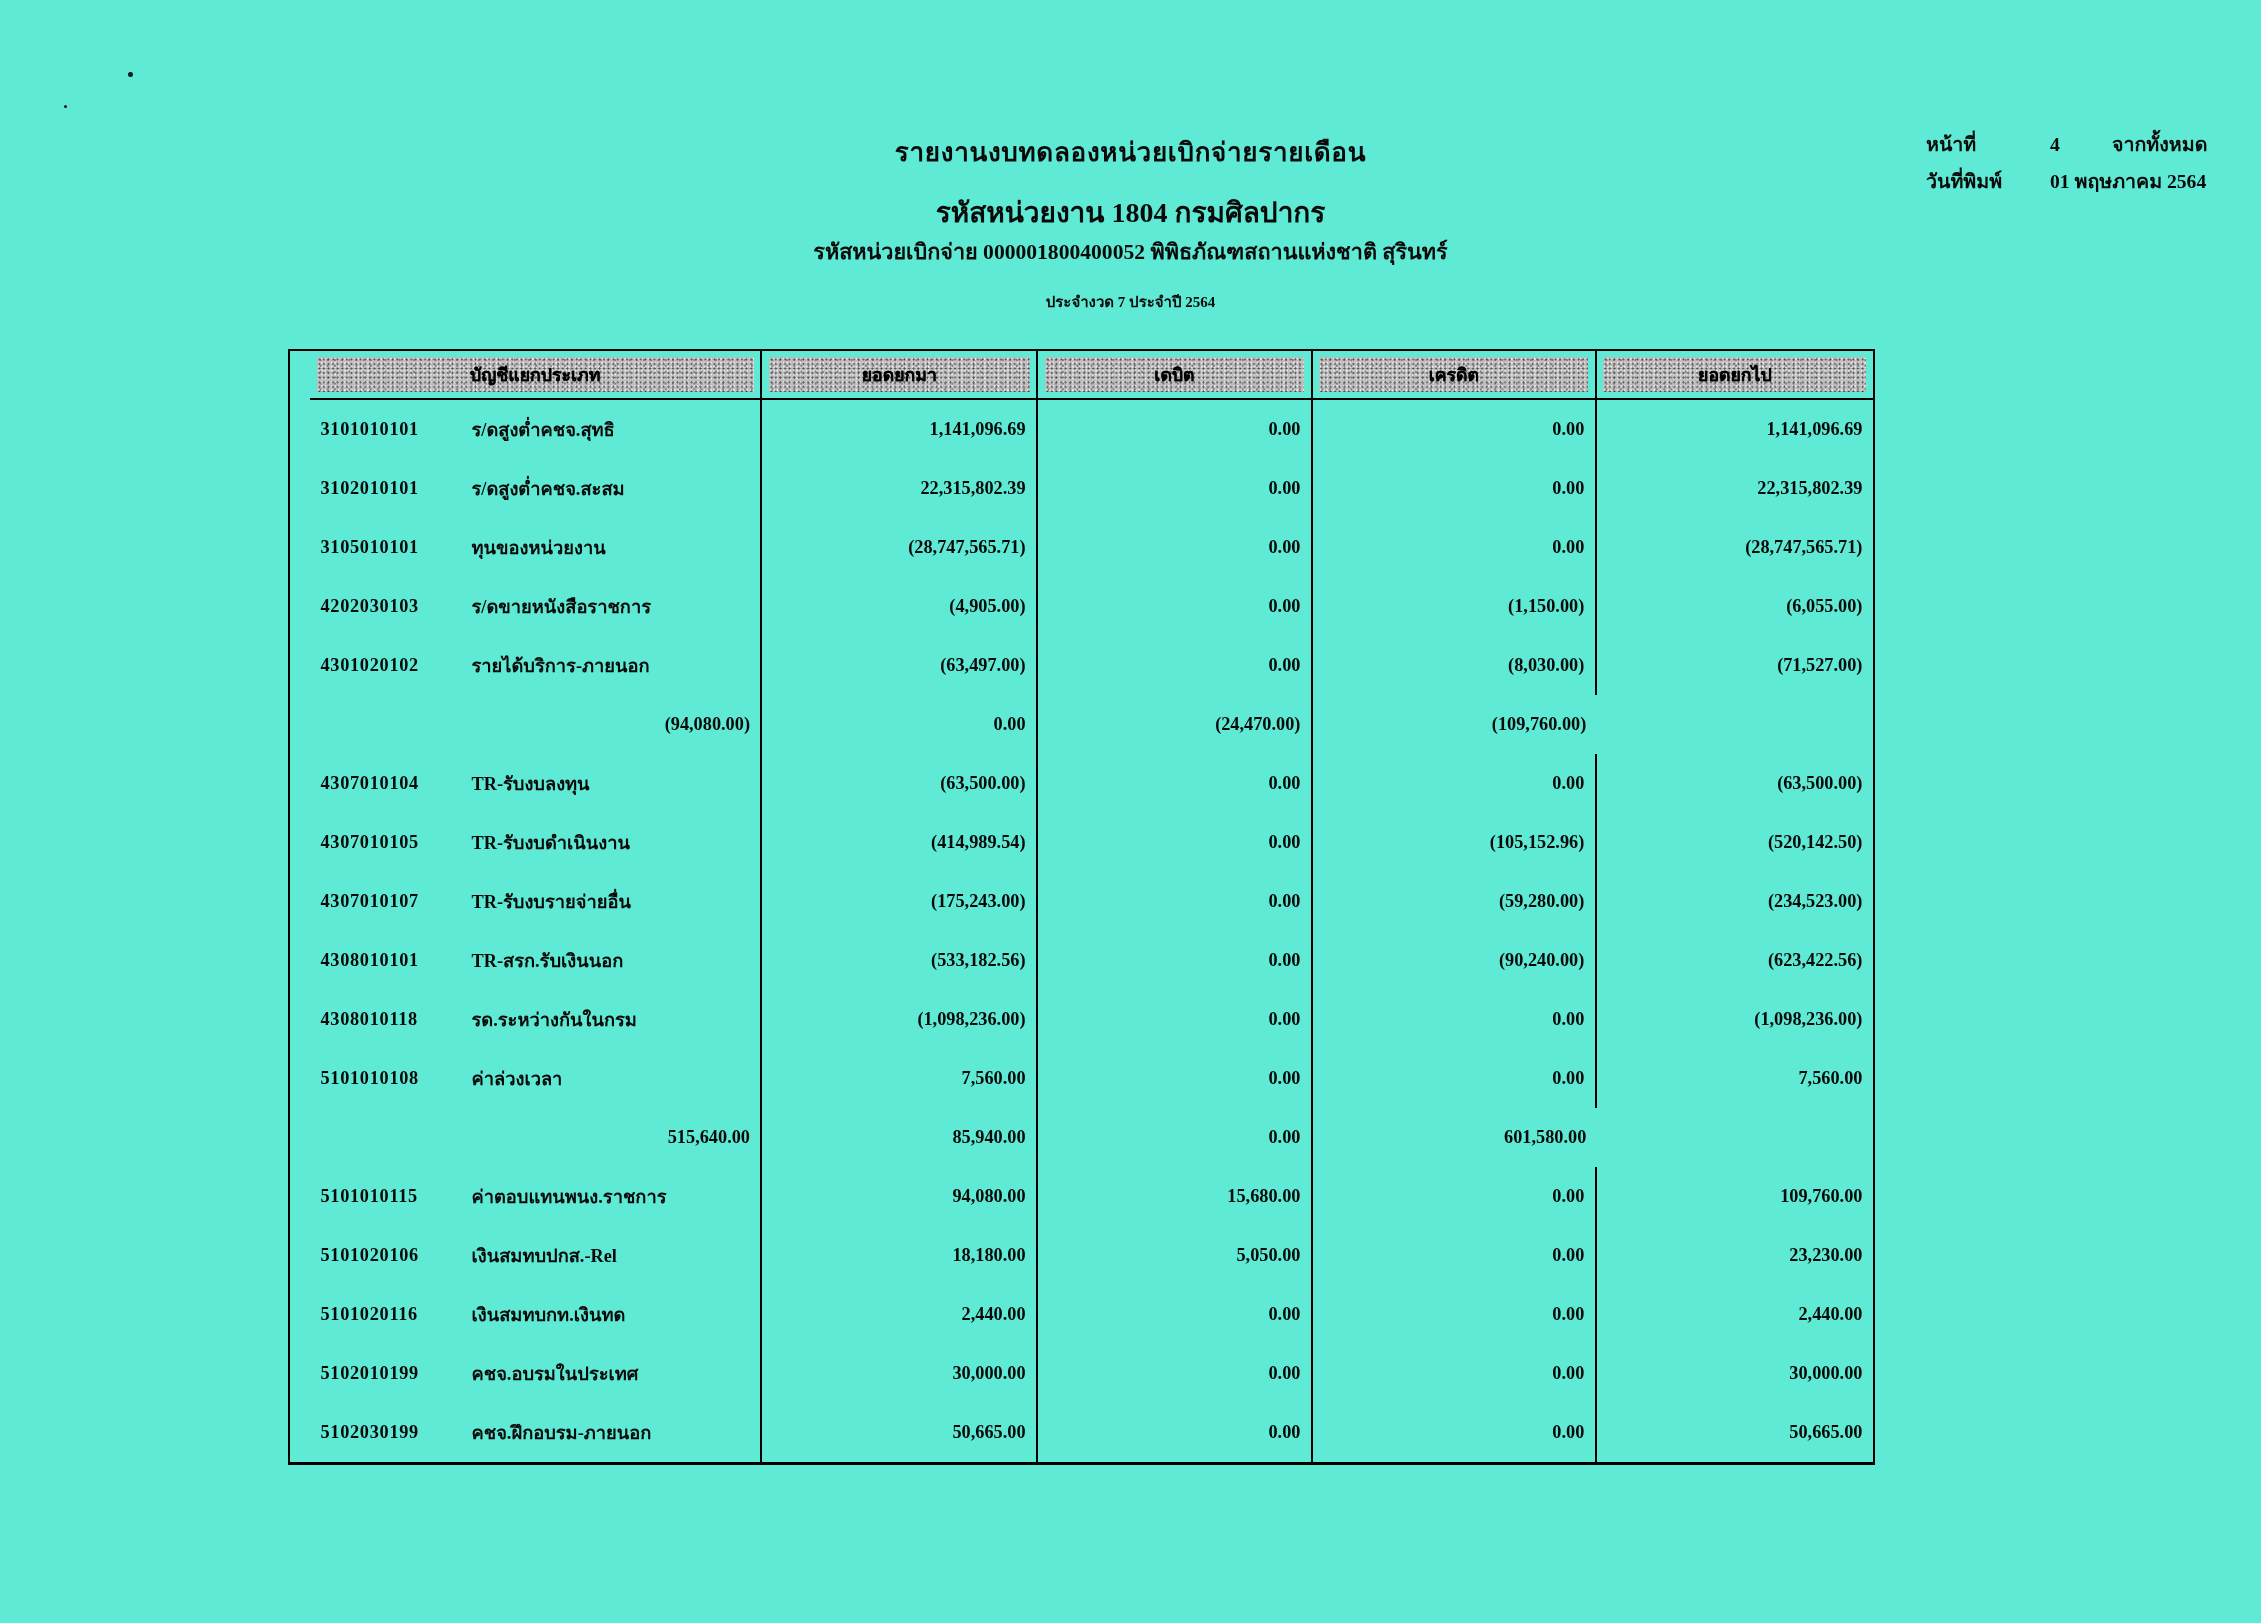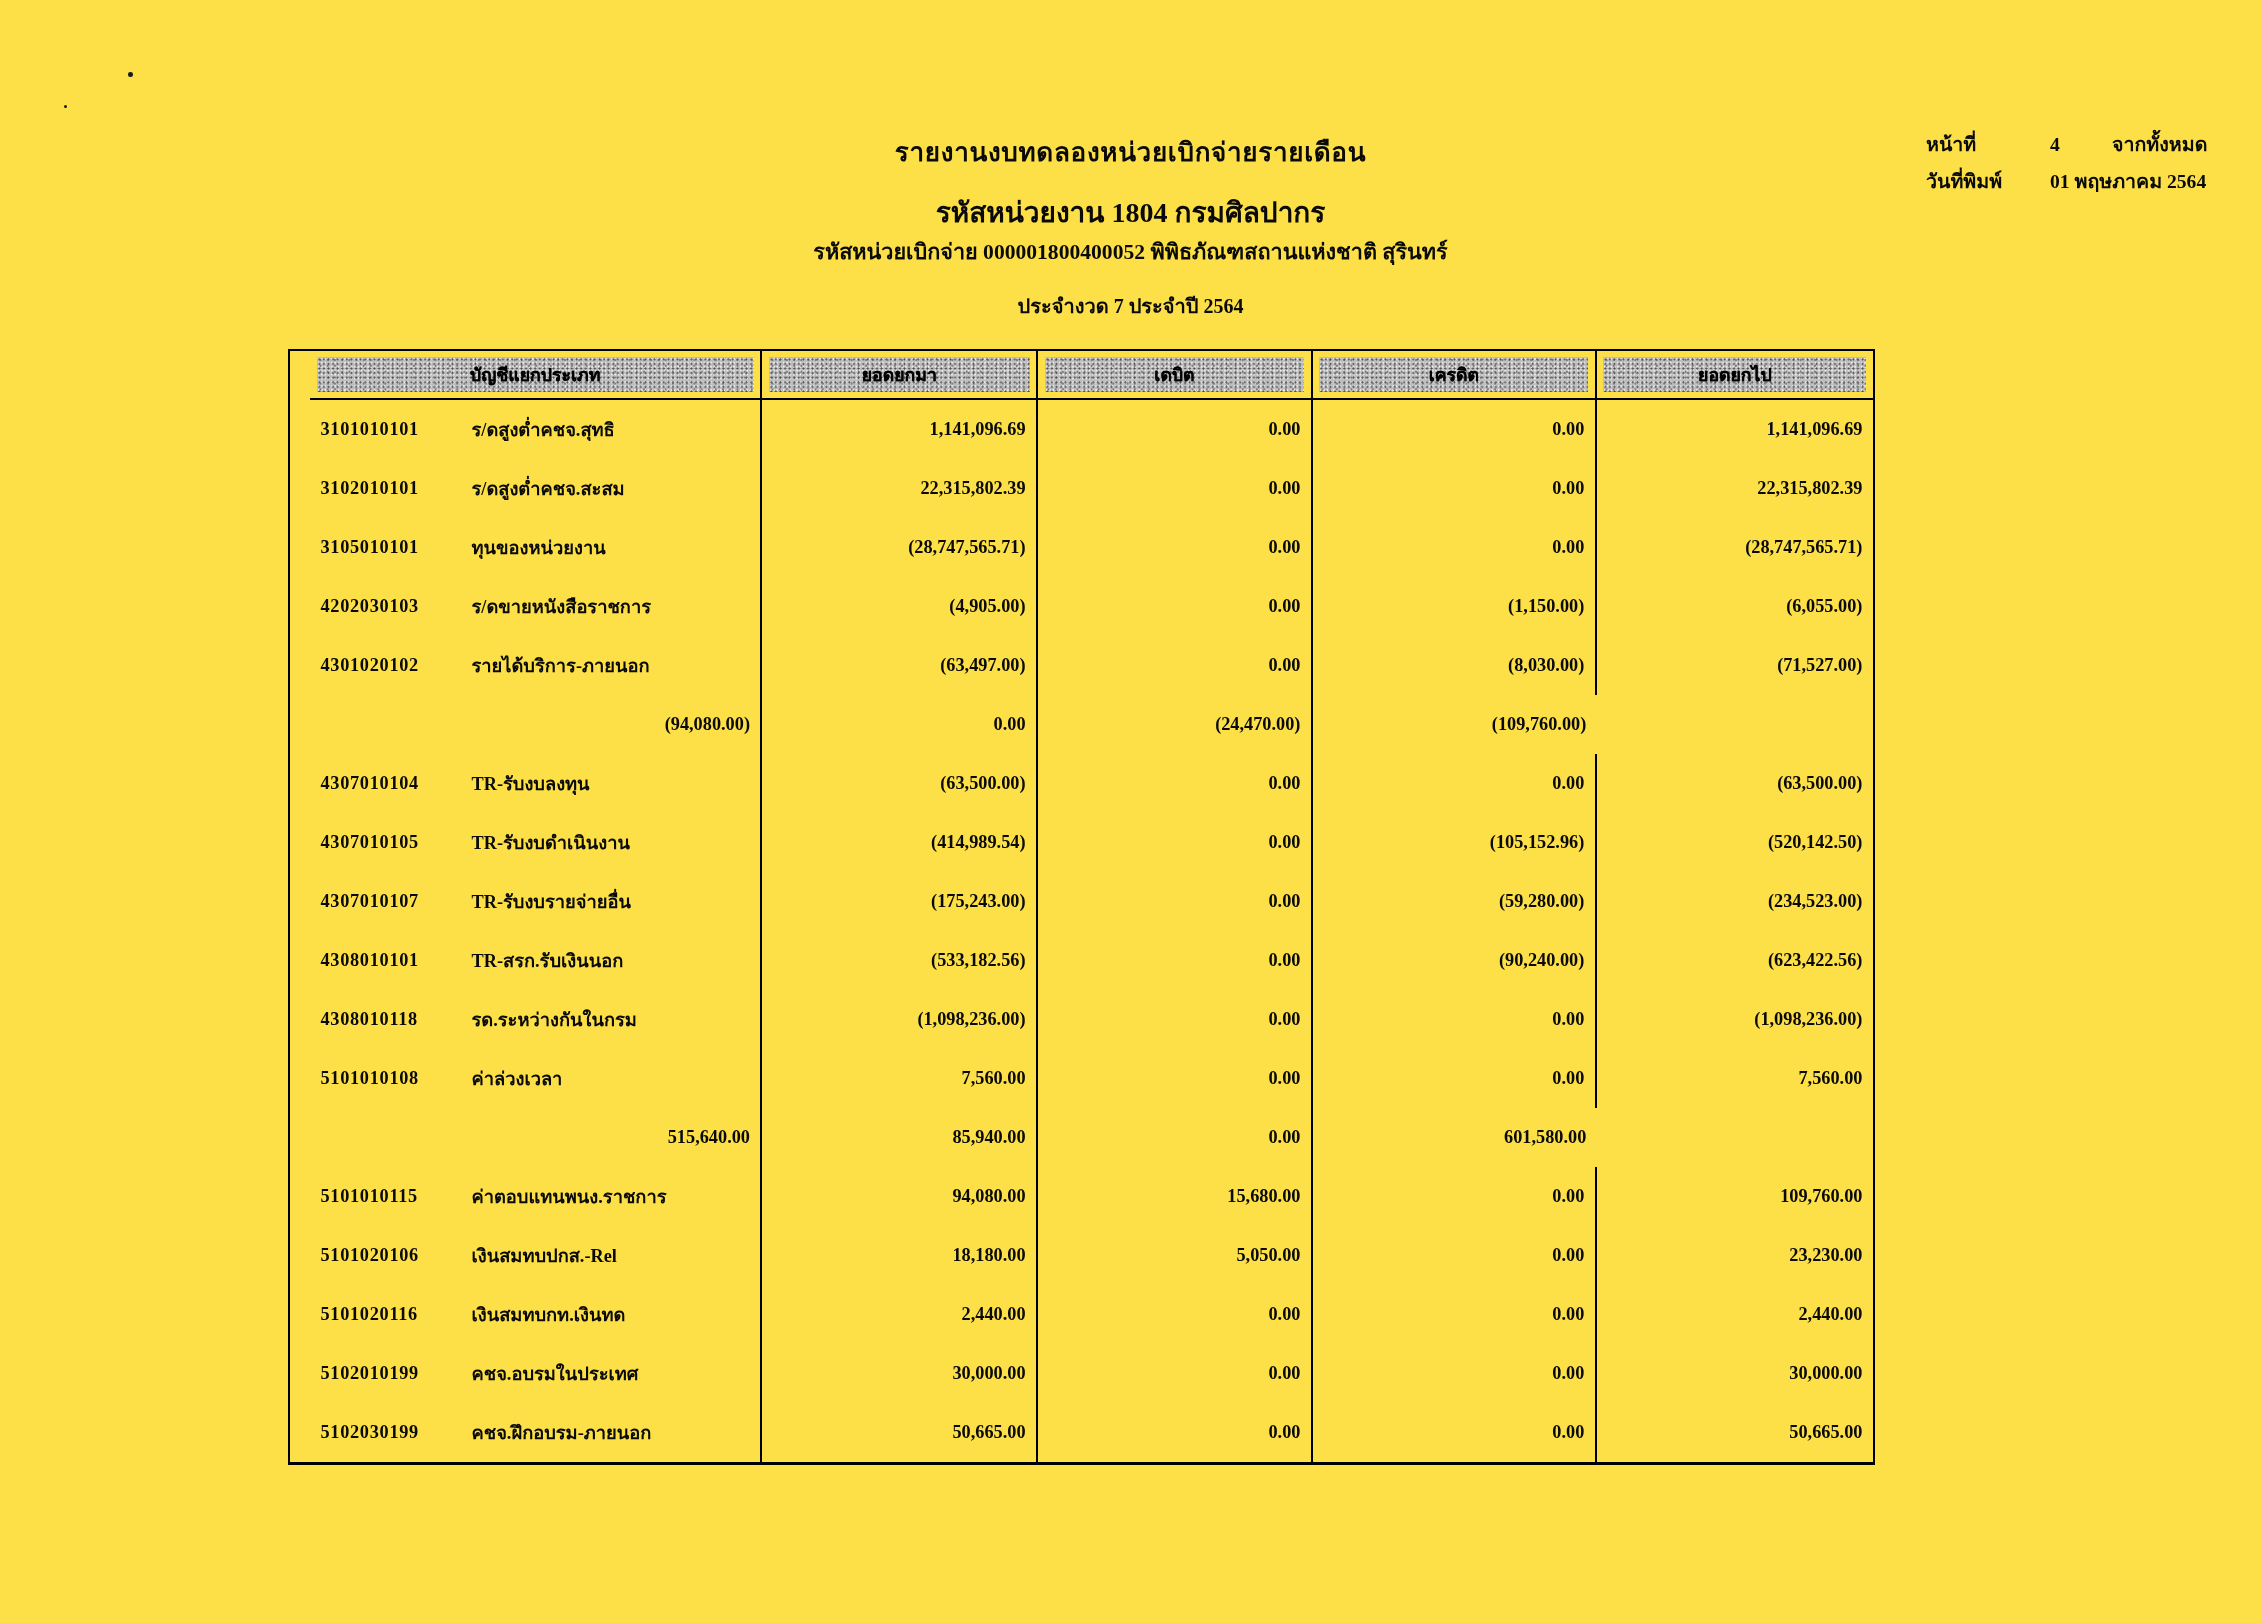--- a/index.html
+++ b/index.html
@@ -1,36 +1,36 @@
 <!DOCTYPE html>
 <html style="font-size:10.5px"><head>
 <meta charset="utf-8">
 <style>
   html,body{margin:0;padding:0;background:#e8e8e8;}
   .page{
     position:relative;
     width:2261px;height:1624px;
-    background:#fde047;
+    background:#5eead4;
     font-family:"Liberation Serif","DejaVu Serif",serif;
     color:#0a0a0a;
     overflow:hidden;
   }
   .speck{position:absolute;background:#1a1a1a;border-radius:50%;}
   .speck.s1{left:128px;top:72px;width:4.6px;height:4.6px;}
   .speck.s2{left:64px;top:105px;width:3.3px;height:3.3px;}
 
   
   .doc-header{
     position:absolute;left:50%;top:131px;transform:translateX(-50%);
     text-align:center;white-space:nowrap;
   }
   .doc-title{font-size:26px;font-weight:bold;letter-spacing:0.7px;}
   .doc-sub1{font-size:28px;font-weight:bold;margin-top:17.7px;}
   .doc-sub2{font-size:21.6px;font-weight:bold;}
-  .doc-sub3{font-size:20px;font-weight:bold;margin-top:21.6px;}
+  .doc-sub3{font-size:15px;font-weight:bold;margin-top:21.6px;}
 
   
   .page-info{
     position:absolute;left:1926px;top:128px;
     font-size:19.6px;font-weight:bold;white-space:nowrap;
   }
   .pi-row{display:flex;align-items:baseline;height:37px;}
   .pi-row .lbl{width:98px;}
   .pi-row .v-page{width:62px;text-align:left;padding-left:26px;}
   .pi-row .v-date{padding-left:26px;}

